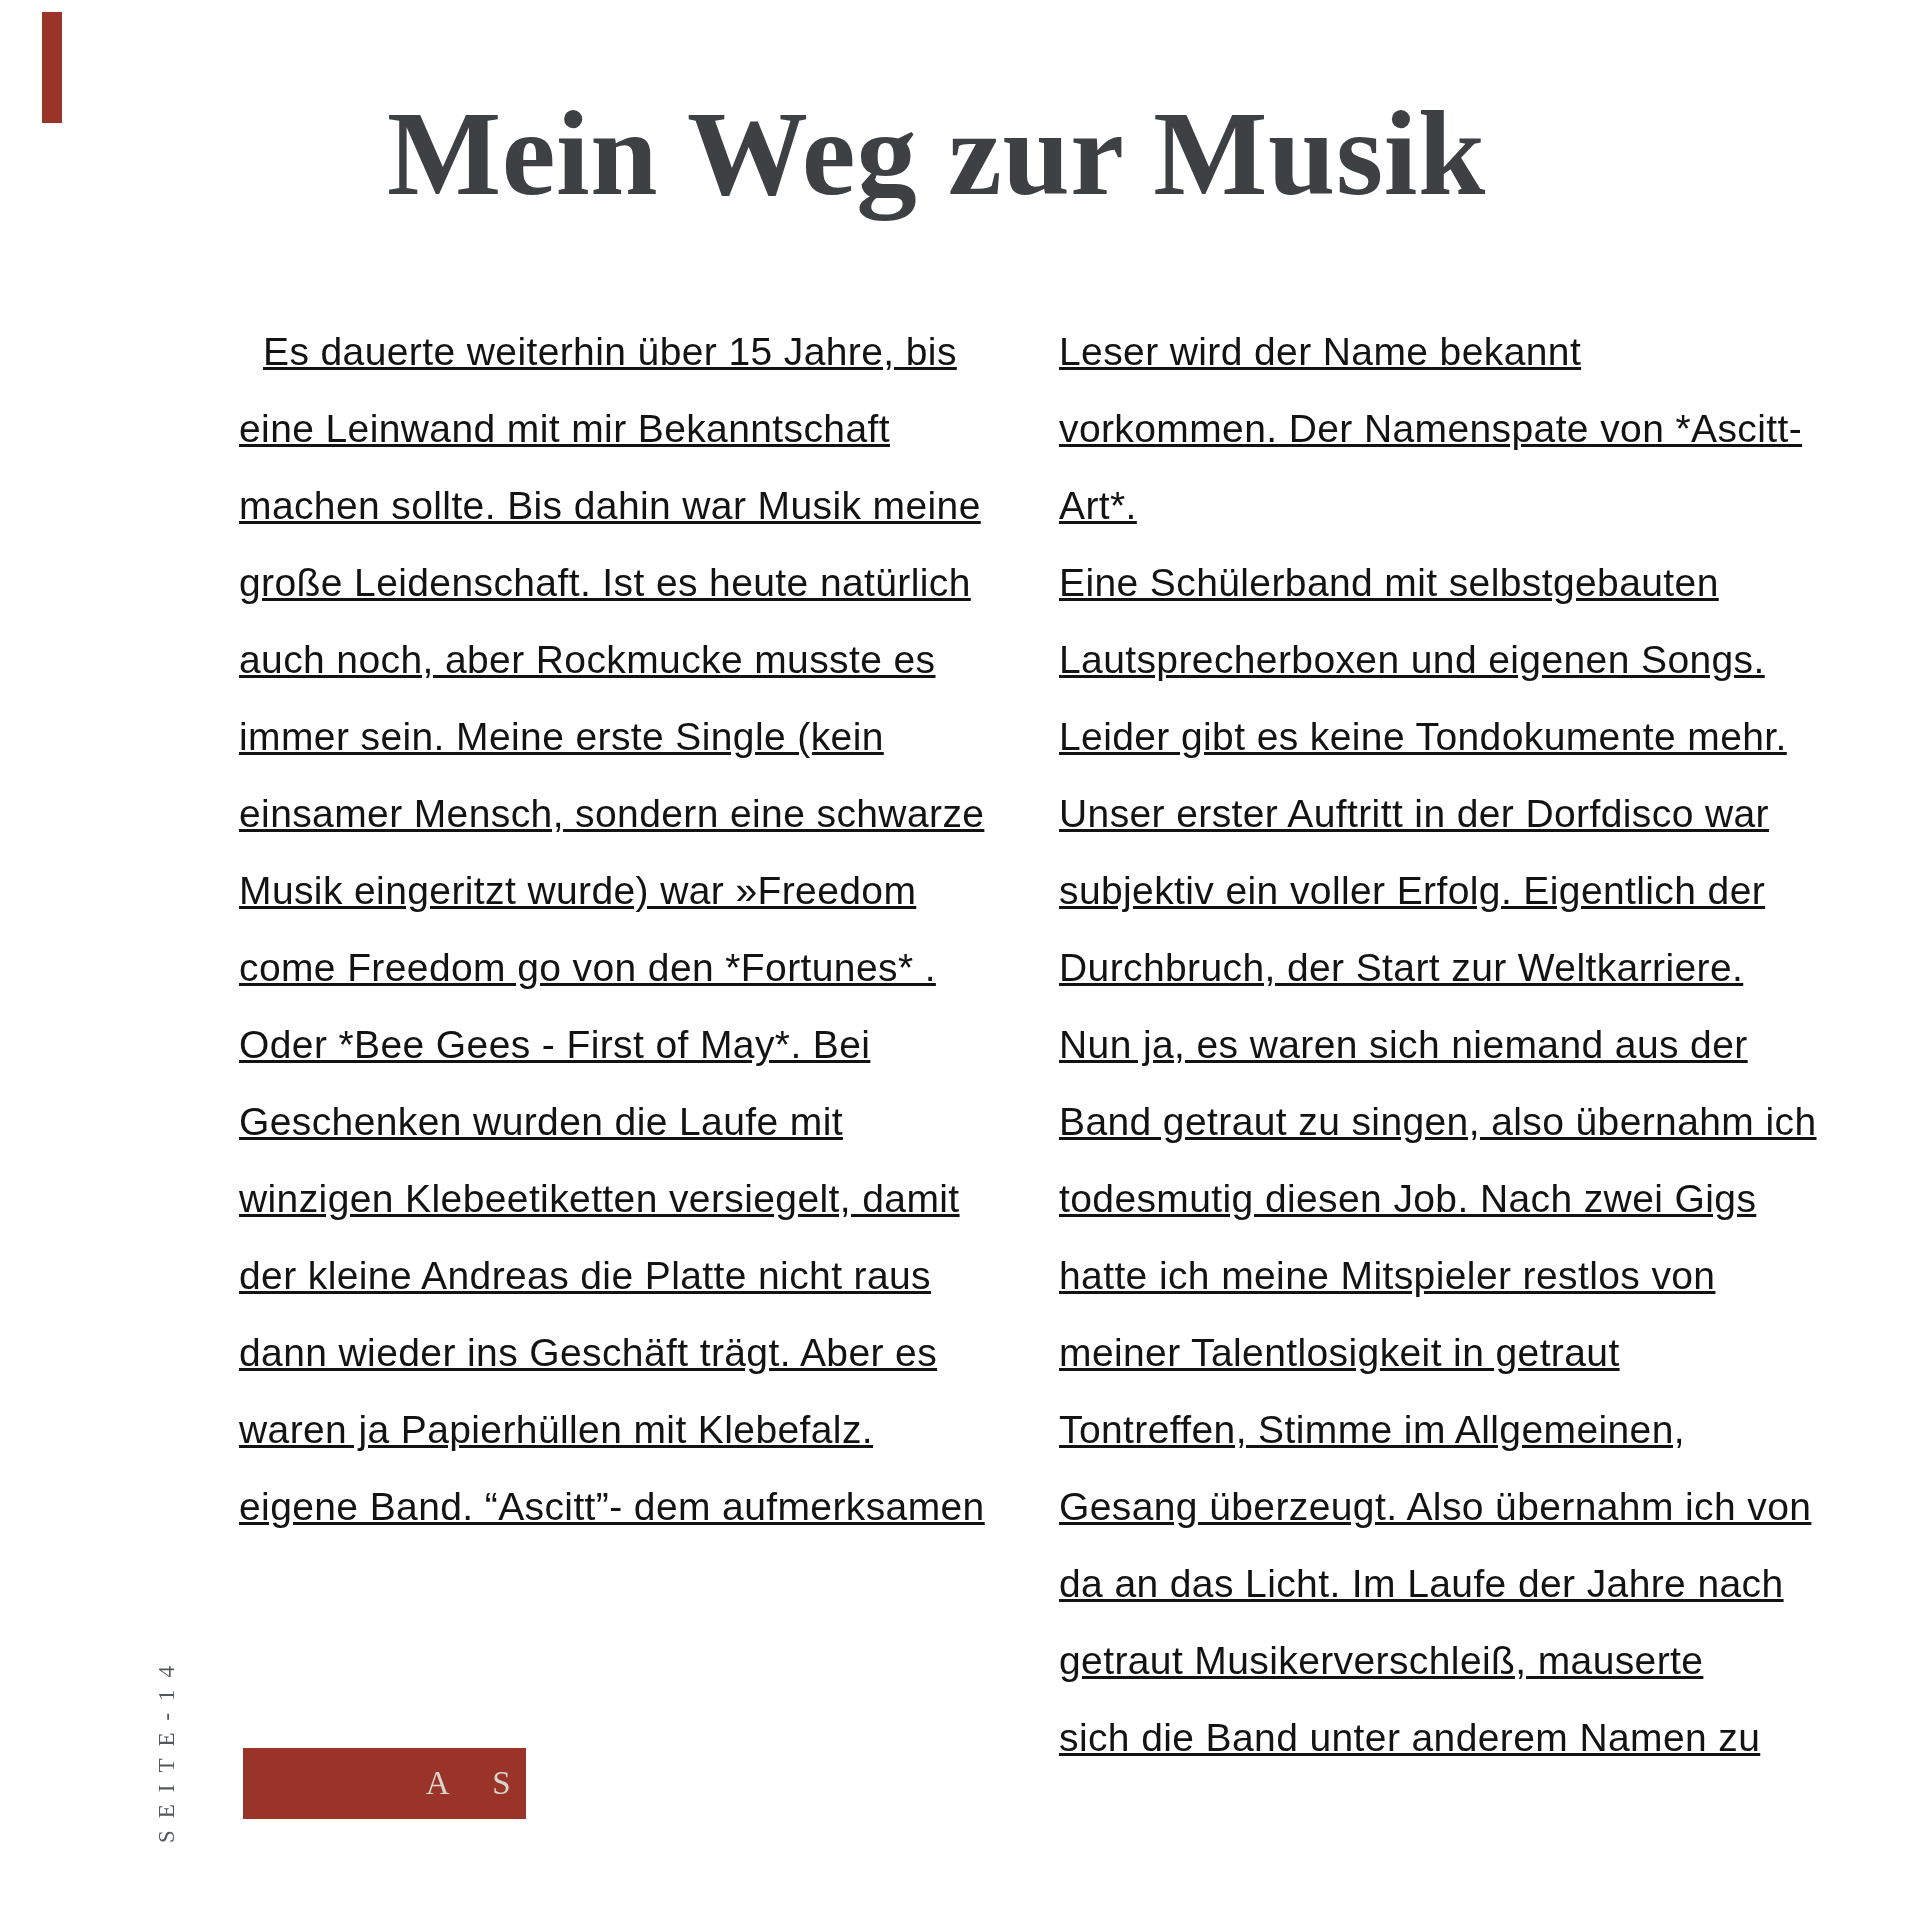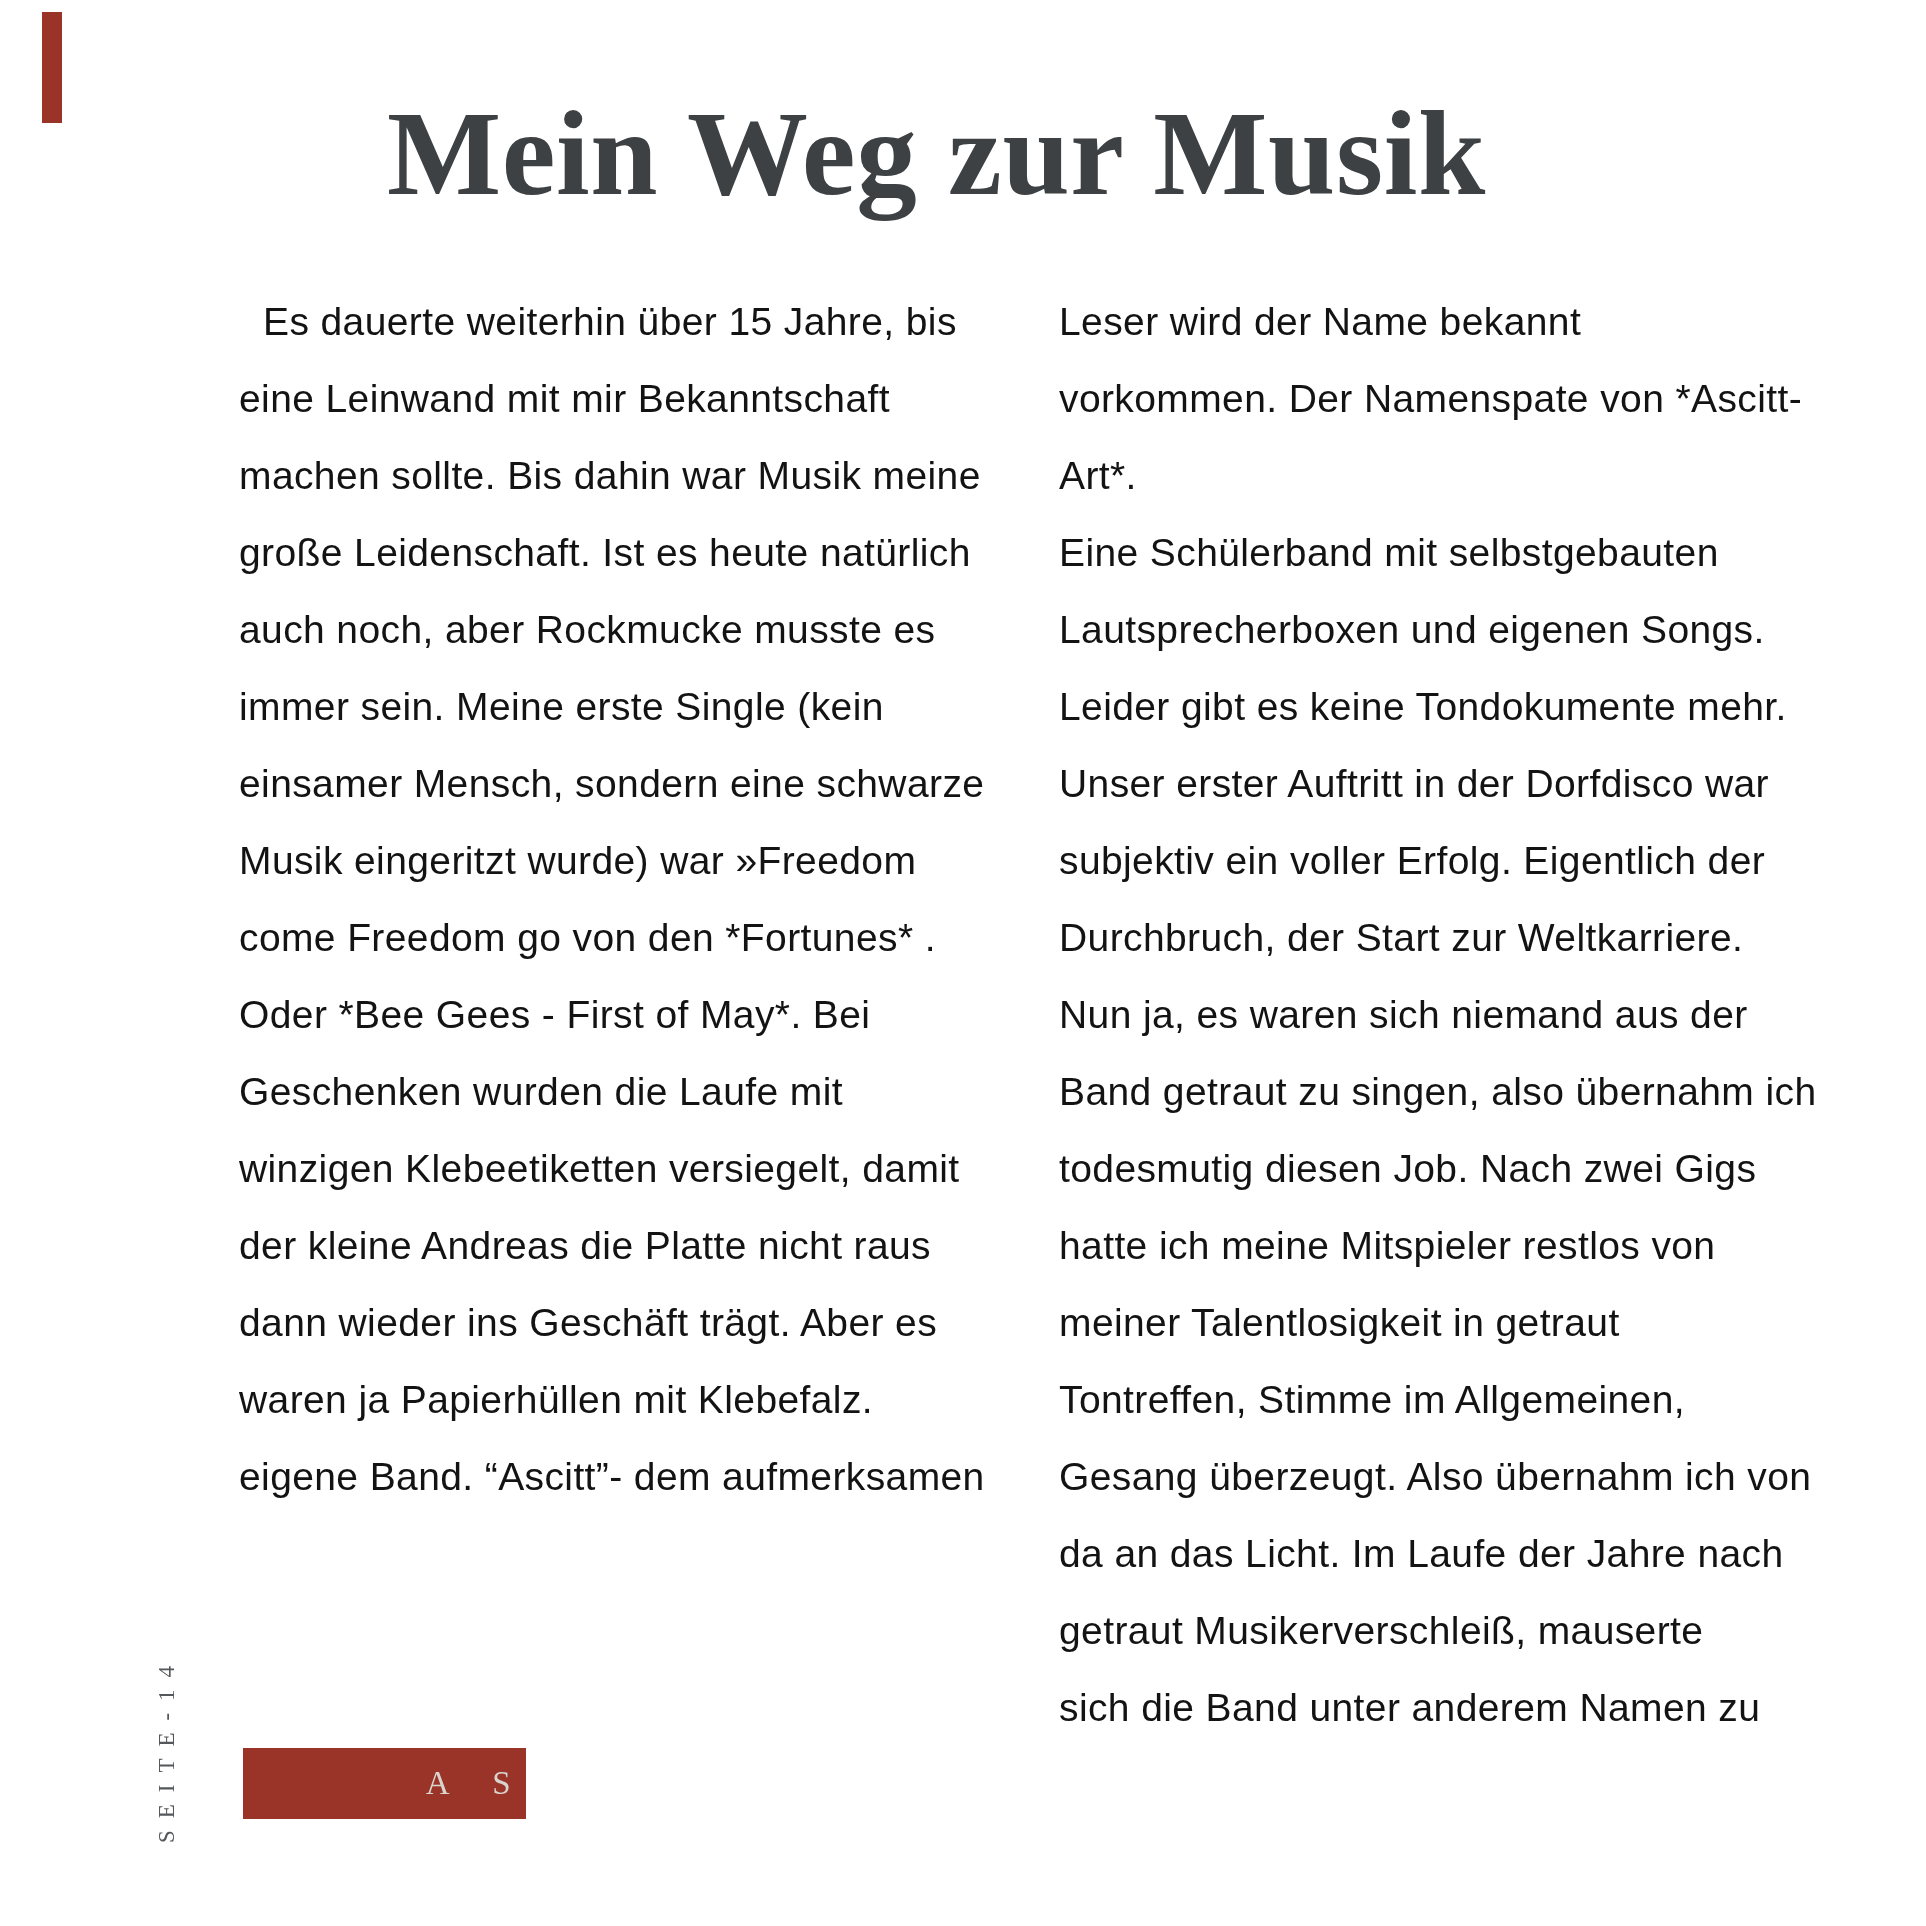--- a/index.html
+++ b/index.html
@@ -29,25 +29,26 @@
     font-weight: bold;
     font-size: 121px;
     line-height: 1.1;
     letter-spacing: 0.005em;
     color: var(--title_gray, #3e4144);
     white-space: nowrap;
     text-align: center;
   }
   .column {
     position: absolute;
-    top: 283px;
+    top: 313px;
     color: var(--body_text, #131313);
     font-size: 39px;
     line-height: 77px;
     letter-spacing: 0.01em;
+    text-decoration: underline;
   }
   .column .text-line { white-space: nowrap; }
   .col-left  { left: 239px;  width: 755px; }
   .col-right { left: 1059px; width: 770px; }
   .col-left .text-line:first-child { text-indent: 24px; }
   .page-label {
     position: absolute;
     left: 154px; top: 1633px;
     height: 210px; width: 32px;
     writing-mode: vertical-rl;

